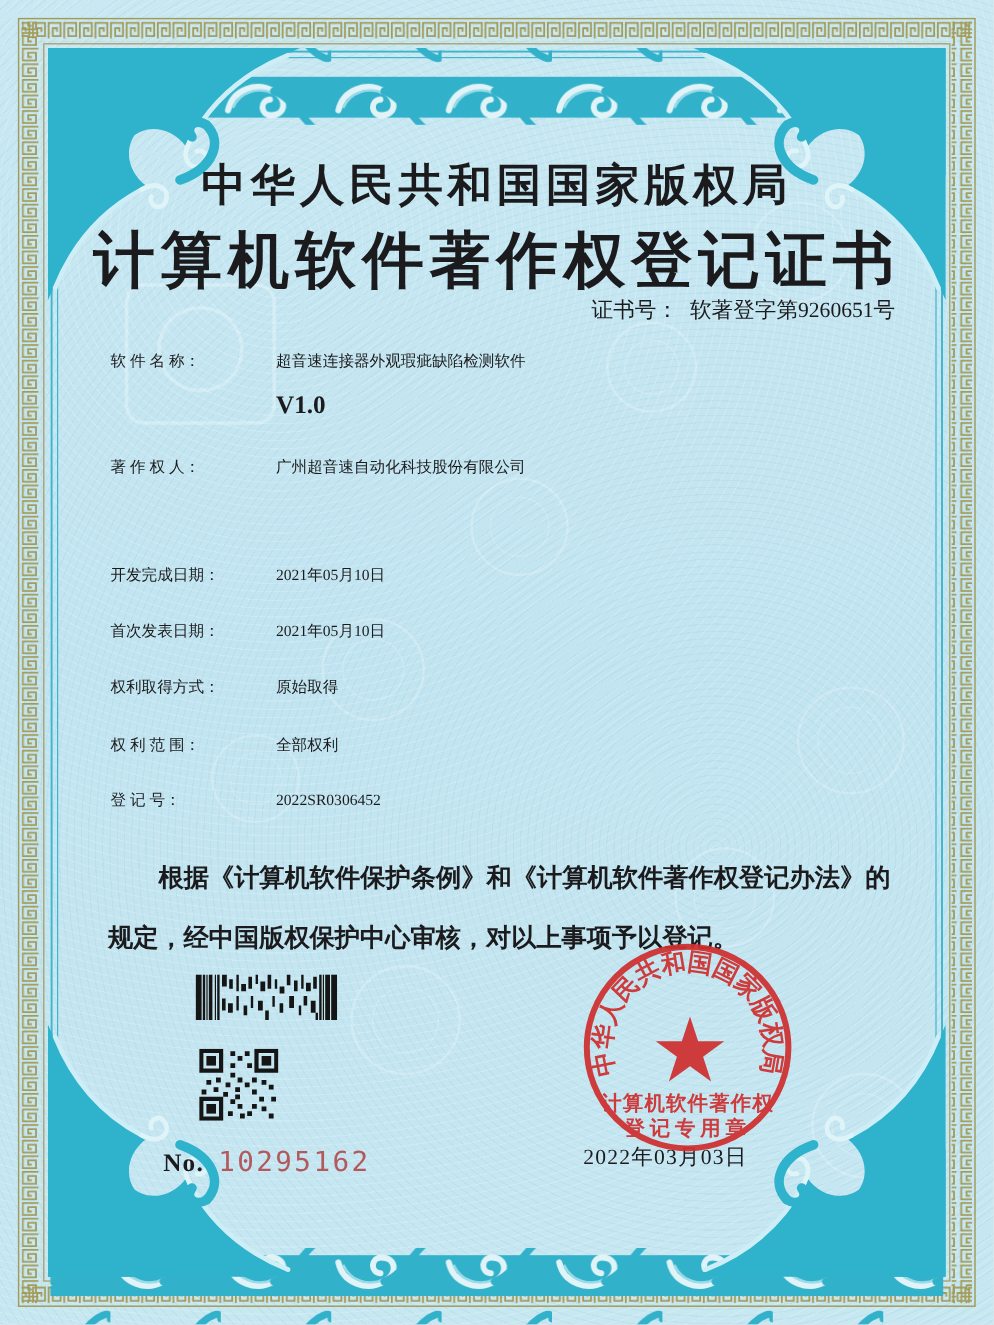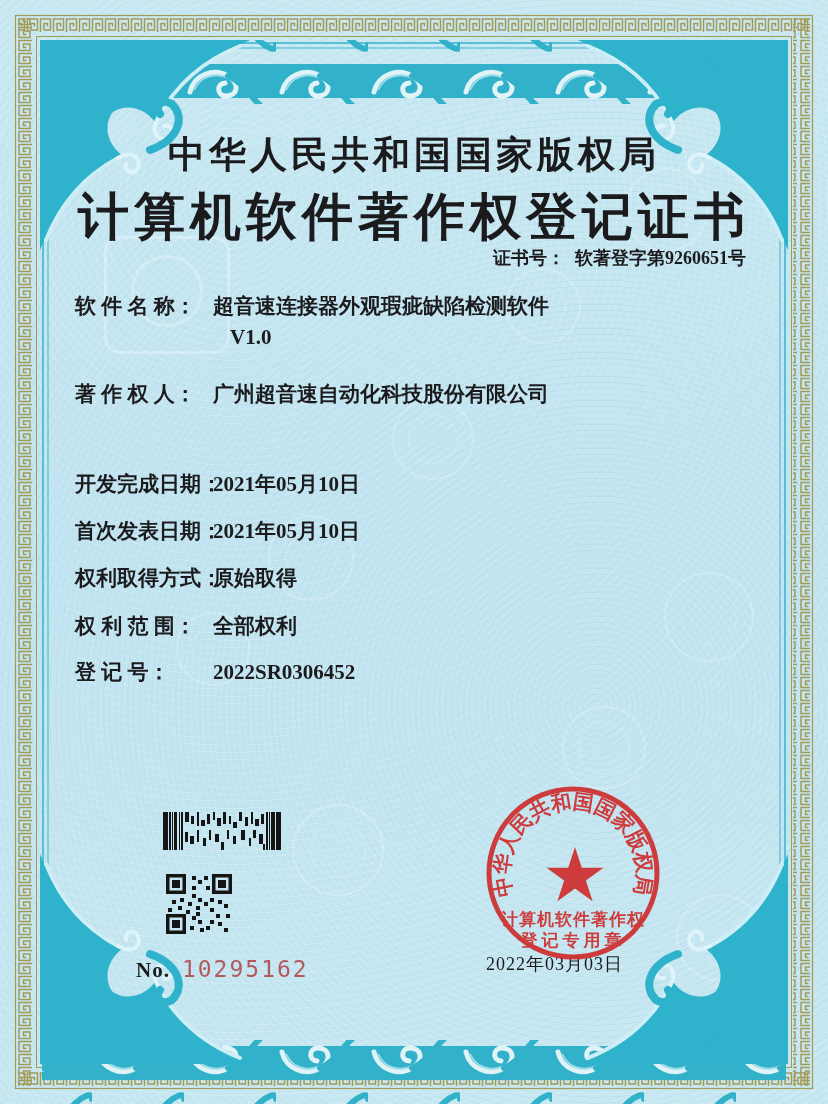--- a/index.html
+++ b/index.html
@@ -16,23 +16,23 @@
   .wm{position:absolute;border:2px solid rgba(255,255,255,.38);border-radius:50%;opacity:.55;}
   .wm::after{content:"";position:absolute;inset:18%;border:1.5px solid rgba(255,255,255,.35);border-radius:50%;}
   .emblem-wm{position:absolute;left:104px;top:236px;width:120px;height:112px;border:3px solid rgba(255,255,255,.55);
     border-radius:16px;opacity:.5;}
   .emblem-wm::after{content:"";position:absolute;left:24px;top:16px;width:66px;height:66px;
     border:3px solid rgba(255,255,255,.5);border-radius:50%;}
   svg.border-art{position:absolute;left:0;top:0;}
   
   .authority{left:0;right:0;top:130px;text-align:center;font-size:37px;font-weight:bold;letter-spacing:4px;}
   .cert-title{left:0;right:0;top:183px;text-align:center;font-size:51px;font-weight:bold;letter-spacing:5px;}
-  .certno{left:493px;top:246px;font-size:18px;font-weight:bold;}
+  .certno{left:493px;top:246px;font-size:18px;font-weight:normal;}
   .certno .v{margin-left:10px;}
-  .row{left:75px;font-size:21px;font-weight:bold;white-space:nowrap;}
+  .row{left:92px;font-size:13px;font-weight:normal;white-space:nowrap;}
   .row .label{display:inline-block;width:138px;}
   .row .value{margin-left:0;}
   .r1{top:292px}.r1b{left:230px;top:325px;font-size:21px;font-weight:bold;}
   .r2{top:380px}.r3{top:470px}.r4{top:517px}.r5{top:564px}.r6{top:612px}.r7{top:658px}
   .statement{left:90px;top:706px;width:652px;font-size:21px;font-weight:bold;line-height:50px;
     text-align:justify;text-indent:2em;}
   .serial{left:136px;top:956px;font-size:21px;}
   .serial .prefix{font-weight:bold;letter-spacing:1px;}
   .serial .num{color:#b3595c;font-family:"DejaVu Sans Mono",monospace;font-size:23px;letter-spacing:2px;margin-left:12px;}
   .issue-date{left:486px;top:952px;font-size:18px;font-weight:normal;letter-spacing:1px;}
@@ -124,20 +124,21 @@
   <div class="abs row r6">
     <span class="label">权 利 范 围：</span><span class="value">全部权利</span>
   </div>
   <div class="abs row r5">
     <span class="label">权利取得方式：</span><span class="value">原始取得</span>
   </div>
   <div class="abs row r7">
     <span class="label">登  记  号：</span><span class="value">2022SR0306452</span>
   </div>
 
+  <div class="abs statement">根据《计算机软件保护条例》和《计算机软件著作权登记办法》的规定，经中国版权保护中心审核，对以上事项予以登记。</div>
 
   <svg class="abs barcode" width="118" height="38" viewBox="0 0 118 38">
     <g fill="#151515">
       <rect x="0" y="0" width="5" height="38"></rect>
         <rect x="6" y="0" width="2" height="38"></rect>
         <rect x="9" y="0" width="1" height="38"></rect>
       <rect x="11" y="0" width="3" height="38"></rect>
         <rect x="16" y="0" width="1" height="38"></rect>
         <rect x="18" y="0" width="2" height="38"></rect>
       <rect x="103" y="0" width="2" height="38"></rect>

